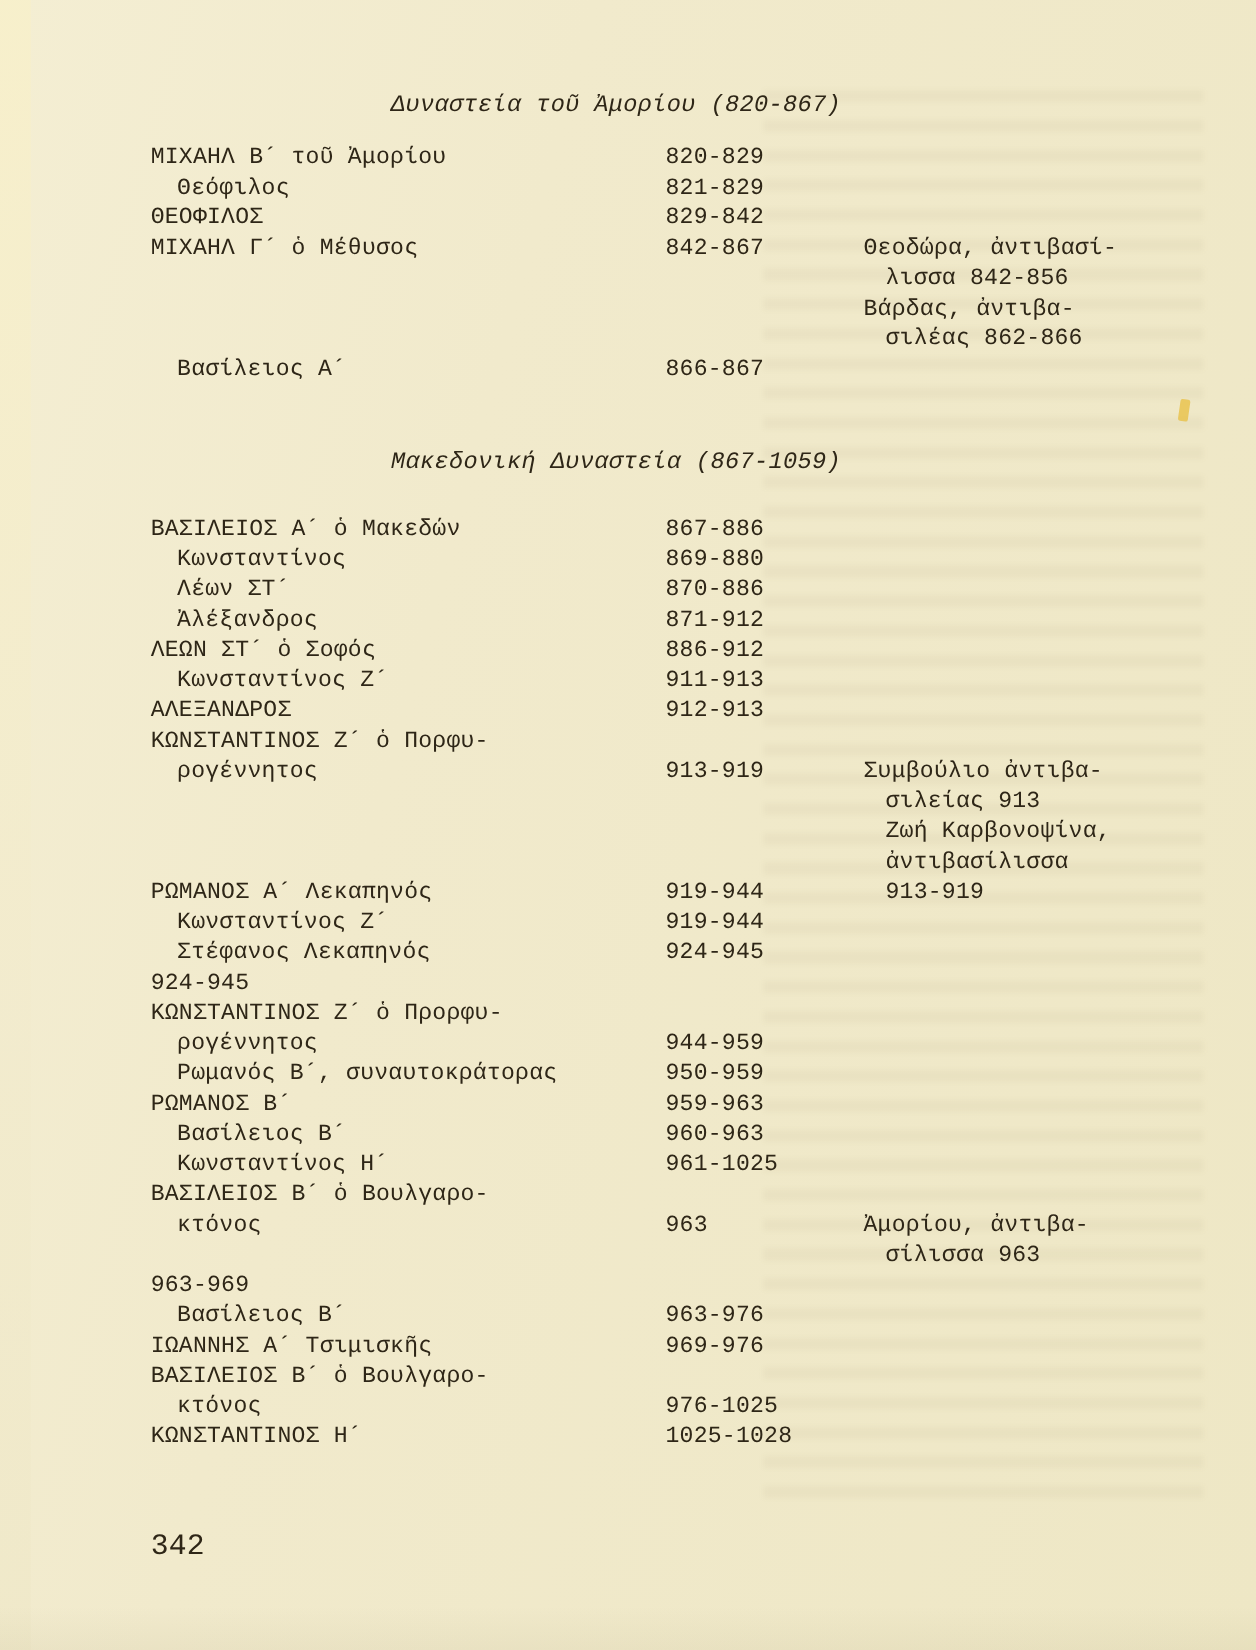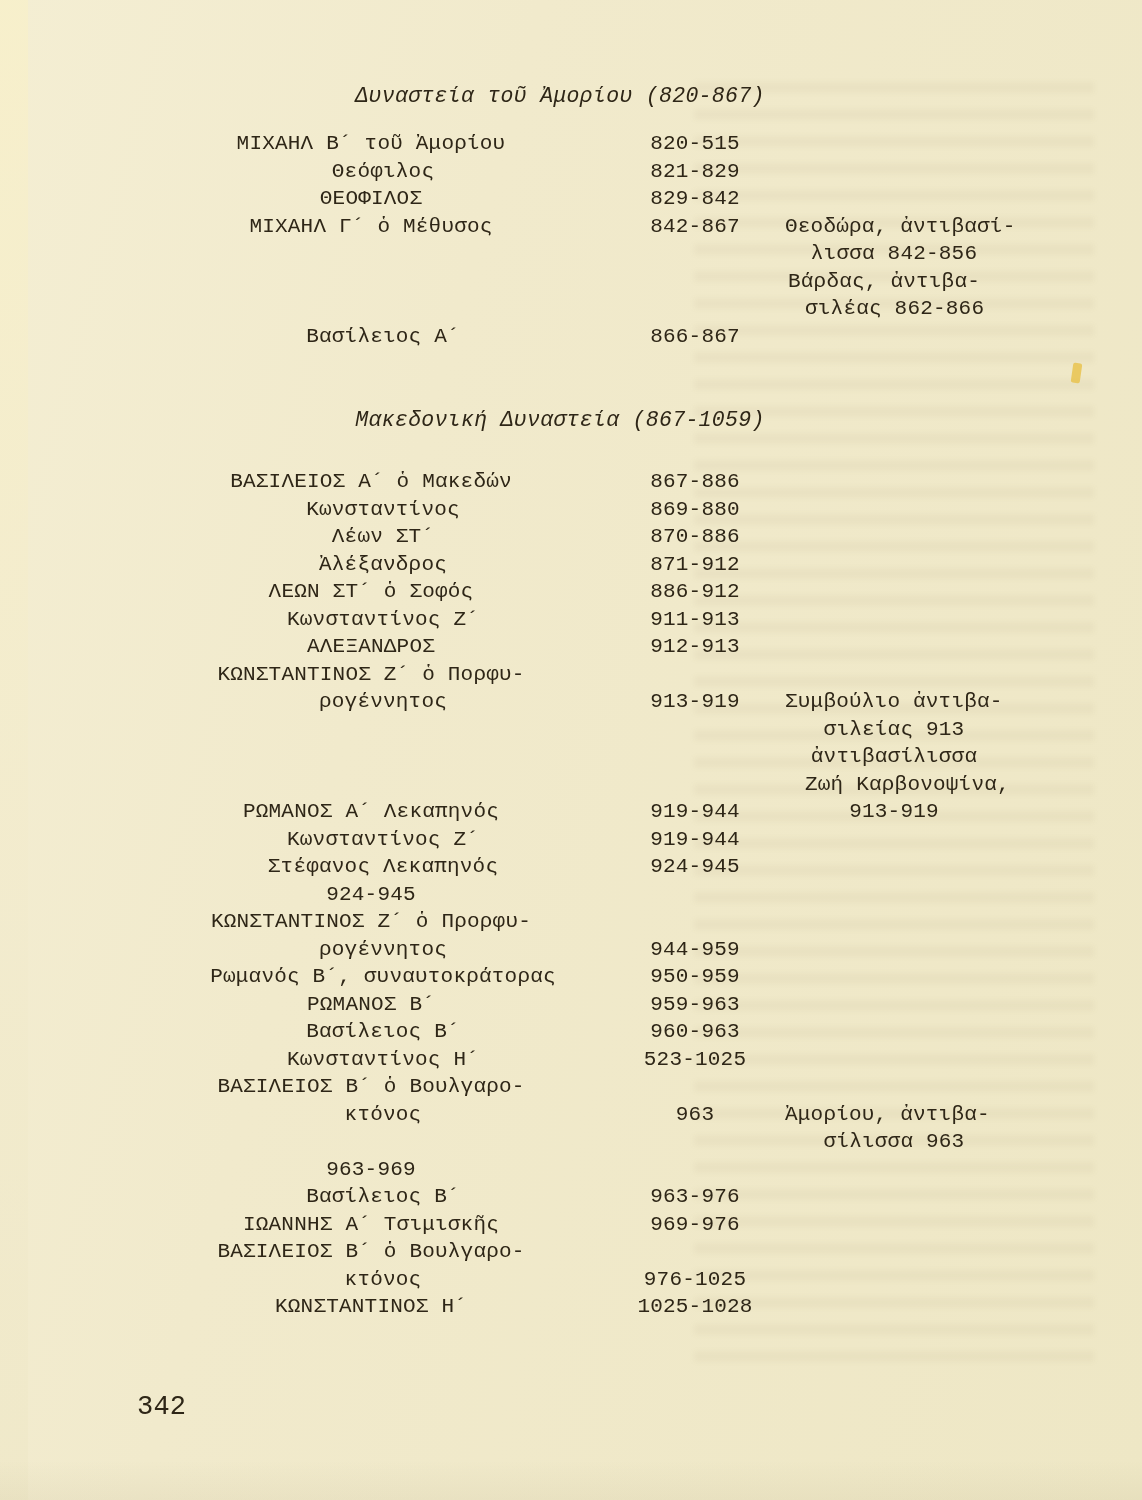--- a/index.html
+++ b/index.html
@@ -71,21 +71,20 @@
     text-align: center;
     margin: 0 0 22px 0;
     letter-spacing: 0.3px;
   }
   .section + .section { margin-top: 58px; }
   .section:nth-child(2) .section-title { margin-bottom: 36px; }
   .line {
     display: grid;
     grid-template-columns: 468px 180px 1fr;
     line-height: 27.5px;
-    text-align: center;
   }
   .name { white-space: nowrap; }
   .name.ind { padding-left: 24px; }
   .date { white-space: nowrap; }
   .note { white-space: nowrap; }
   .note.note-ind { padding-left: 20px; }
   .page-number {
     position: absolute;
     left: 137px;
     top: 1392px;
@@ -98,21 +97,21 @@
 <div class="page">
   <div class="ghosting"></div>
   <div class="artifact"></div>
 
   <main class="content">
   <section class="section">
     <h2 class="section-title">Δυναστεία τοῦ Ἀμορίου (820-867)</h2>
     <div class="lines">
   <div class="line">
     <span class="name">ΜΙΧΑΗΛ Β´ τοῦ Ἀμορίου</span>
-    <span class="date">820-515</span>
+    <span class="date">820-829</span>
     <span class="note"></span>
   </div>
 
   <div class="line">
     <span class="name ind">Θεόφιλος</span>
     <span class="date">821-829</span>
     <span class="note"></span>
   </div>
 
   <div class="line">
@@ -212,27 +211,27 @@
 
   <div class="line">
     <span class="name"></span>
     <span class="date"></span>
     <span class="note note-ind">σιλείας 913</span>
   </div>
 
   <div class="line">
     <span class="name"></span>
     <span class="date"></span>
+    <span class="note note-ind">Ζωή Καρβονοψίνα,</span>
+  </div>
+
+  <div class="line">
+    <span class="name"></span>
+    <span class="date"></span>
     <span class="note note-ind">ἀντιβασίλισσα</span>
-  </div>
-
-  <div class="line">
-    <span class="name"></span>
-    <span class="date"></span>
-    <span class="note note-ind">Ζωή Καρβονοψίνα,</span>
   </div>
 
   <div class="line">
     <span class="name">ΡΩΜΑΝΟΣ Α´ Λεκαπηνός</span>
     <span class="date">919-944</span>
     <span class="note note-ind">913-919</span>
   </div>
 
   <div class="line">
     <span class="name ind">Κωνσταντίνος Ζ´</span>
@@ -277,21 +276,21 @@
   </div>
 
   <div class="line">
     <span class="name ind">Βασίλειος Β´</span>
     <span class="date">960-963</span>
     <span class="note"></span>
   </div>
 
   <div class="line">
     <span class="name ind">Κωνσταντίνος Η´</span>
-    <span class="date">523-1025</span>
+    <span class="date">961-1025</span>
     <span class="note"></span>
   </div>
 
   <div class="line">
     <span class="name">ΒΑΣΙΛΕΙΟΣ Β´ ὁ Βουλγαρο-</span>
     <span class="date"></span>
     <span class="note"></span>
   </div>
 
   <div class="line">

